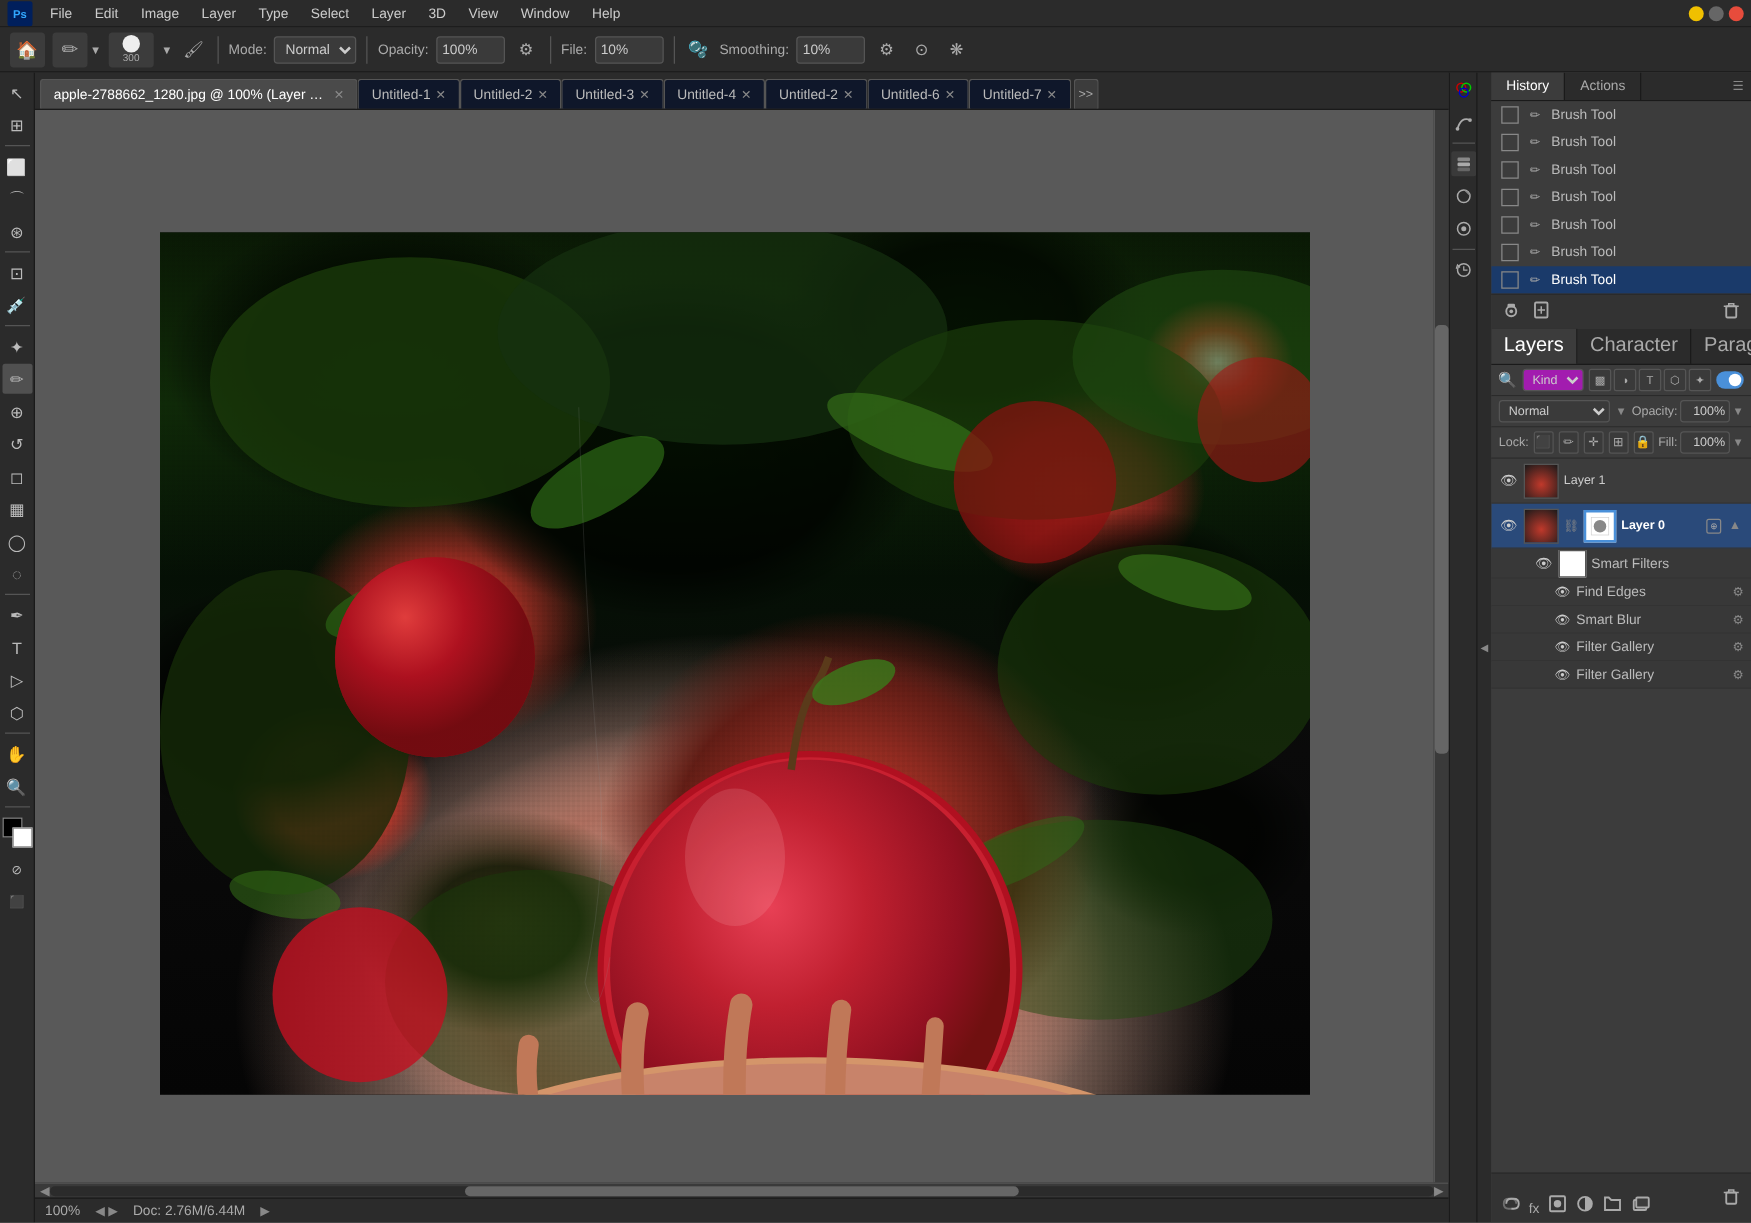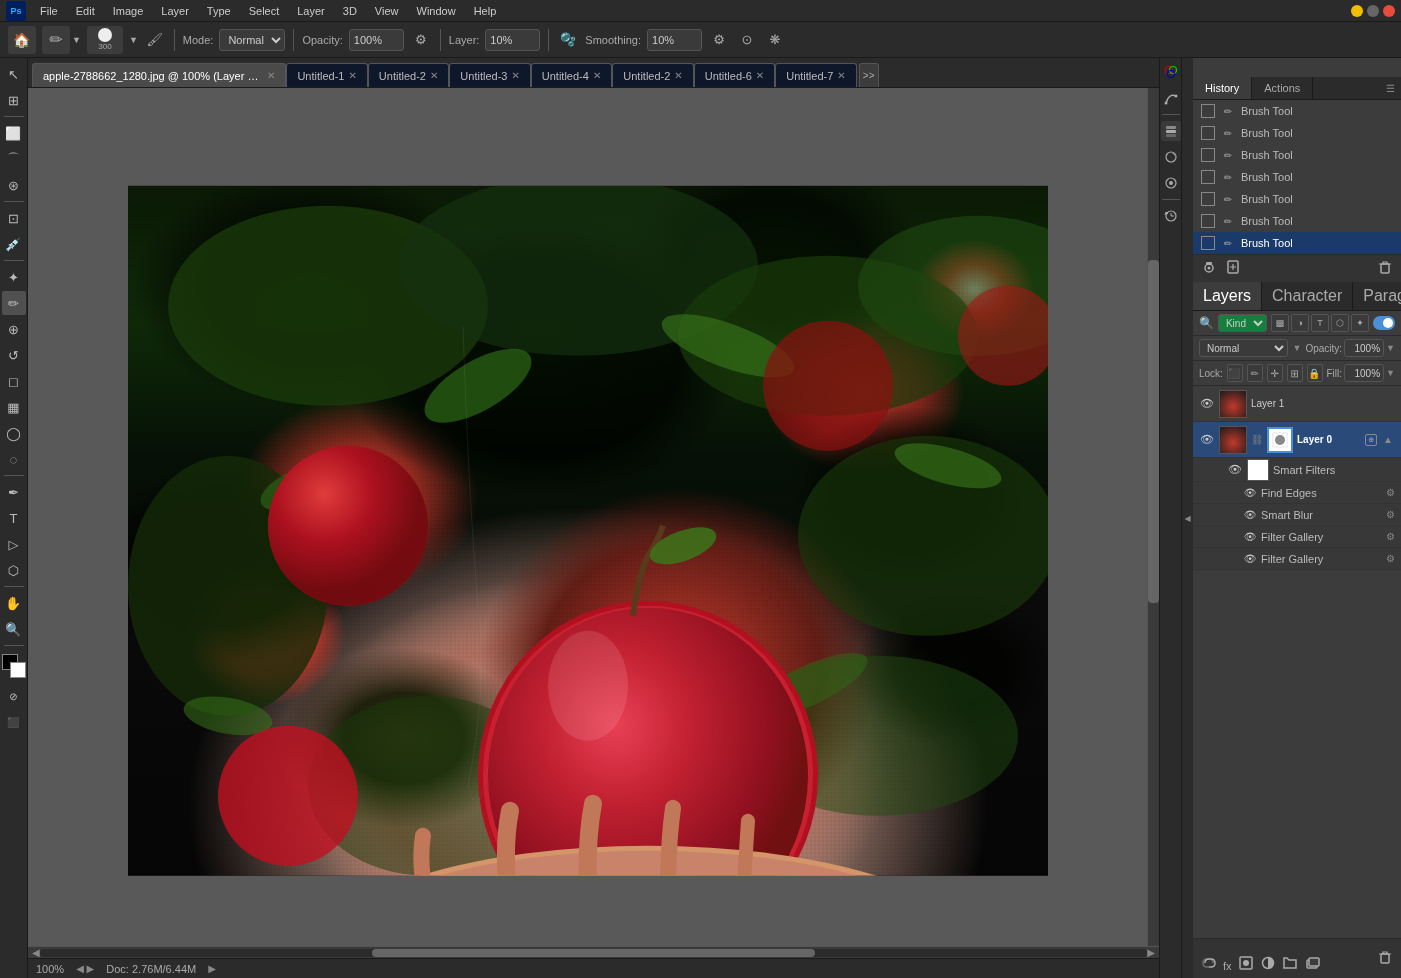--- a/index.html
+++ b/index.html
@@ -340,21 +340,20 @@
     
     .history-panel {
       background: #3c3c3c;
       flex-shrink: 0;
     }
     .history-header {
       display: flex;
       background: #2b2b2b;
       border-bottom: 1px solid #1a1a1a;
       align-items: center;
-      margin-top: 19px;
     }
     .history-tab {
       padding: 5px 12px;
       cursor: pointer;
       font-size: 11px;
       color: #aaa;
       border-right: 1px solid #1a1a1a;
     }
     .history-tab.active {
       background: #3c3c3c;
@@ -454,21 +453,21 @@
       gap: 4px;
       background: #3c3c3c;
       border-bottom: 1px solid #2a2a2a;
       flex-shrink: 0;
     }
     .layers-filter-icon {
       color: #aaa;
       font-size: 12px;
     }
     .layers-filter-select {
-      background: #15803d;
+      background: #a21caf;
       color: #ccc;
       border: 1px solid #555;
       border-radius: 3px;
       padding: 1px 3px;
       font-size: 10px;
       height: 18px;
       flex: 1;
     }
     .filter-type-icons {
       display: flex; gap: 2px;
@@ -804,21 +803,21 @@
   </select>
 
   <div class="options-divider"></div>
 
   <span class="options-label">Opacity:</span>
   <input class="options-input" type="text" style="width: 55px;" value="100%">
   <div class="options-icon-btn">⚙</div>
 
   <div class="options-divider"></div>
 
-  <span class="options-label">Layer:</span>
+  <span class="options-label">File:</span>
   <input class="options-input" type="text" style="width: 55px;" value="10%">
 
   <div class="options-divider"></div>
 
   <div class="options-icon-btn">🫧</div>
 
   <span class="options-label">Smoothing:</span>
   <input class="options-input" type="text" style="width: 55px;" value="10%">
 
   <div class="options-icon-btn">⚙</div>

